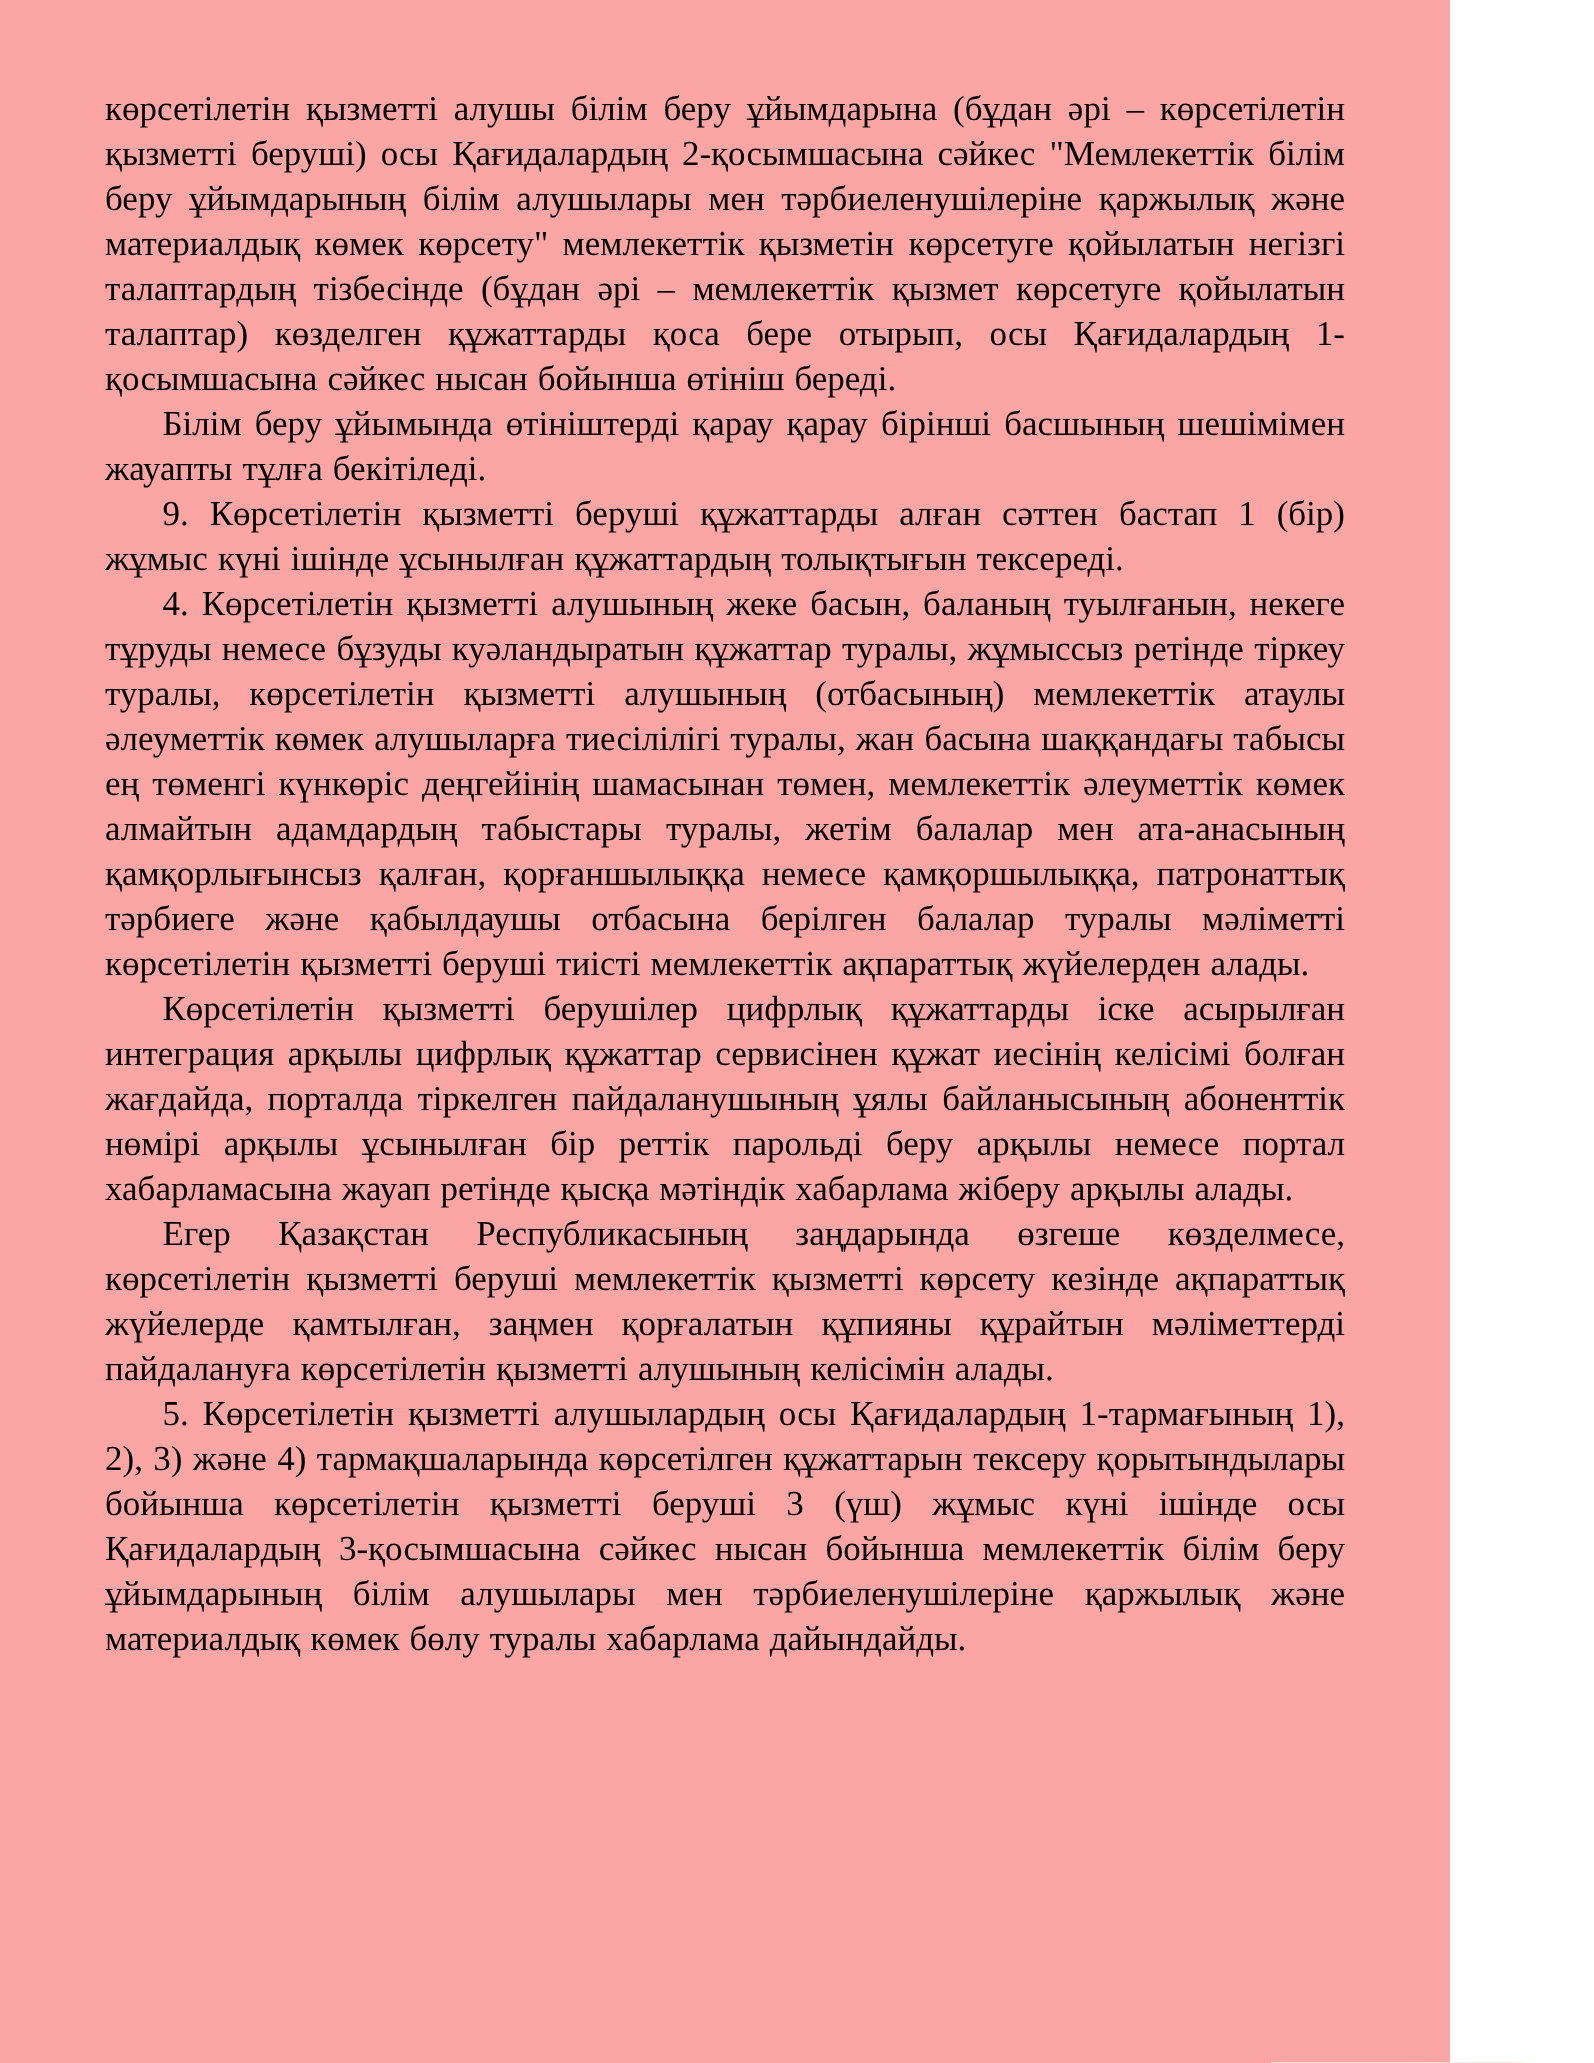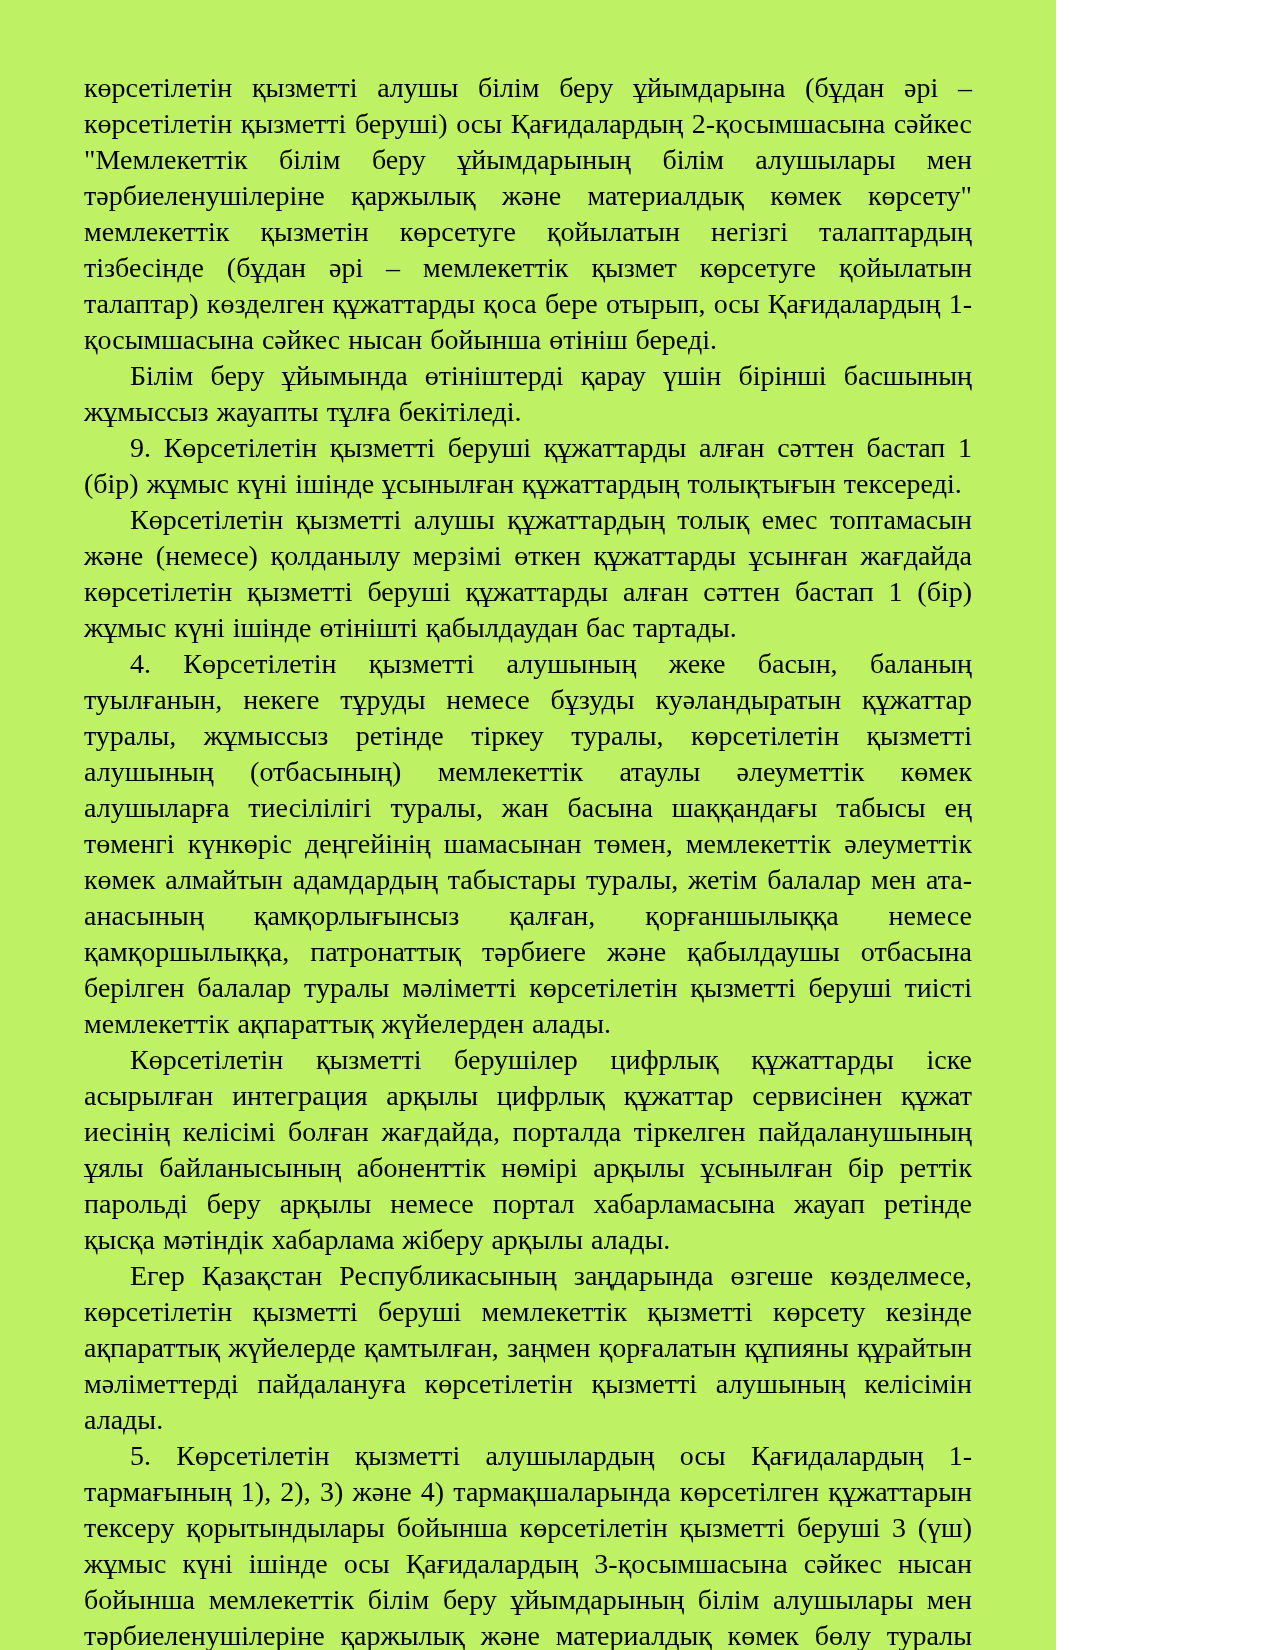--- a/index.html
+++ b/index.html
@@ -2,24 +2,24 @@
 <html><head>
 <meta charset="utf-8">
 <style>
   html, body {
     margin: 0;
     padding: 0;
     background: #ffffff;
   }
   .page {
     position: relative;
-    width: 1056px;
+    width: 1160px;
     height: 1650px;
     box-sizing: border-box;
-    background: #bef264;
+    background: #fca5a5;
     padding: 70px 84px 0 84px;
     font-family: "Liberation Serif", "DejaVu Serif", serif;
     font-size: 28px;
     line-height: 36px;
     color: #000000;
     overflow: hidden;
   }
   .page p {
     margin: 0;
     text-align: justify;
@@ -28,20 +28,19 @@
   }
   .page p.no-indent {
     text-indent: 0;
   }
 </style>
 </head>
 <body>
 
 <div class="page">
   <p class="no-indent">көрсетілетін қызметті алушы білім беру ұйымдарына (бұдан әрі – көрсетілетін қызметті беруші) осы Қағидалардың 2-қосымшасына сәйкес "Мемлекеттік білім беру ұйымдарының білім алушылары мен тәрбиеленушілеріне қаржылық және материалдық көмек көрсету" мемлекеттік қызметін көрсетуге қойылатын негізгі талаптардың тізбесінде (бұдан әрі – мемлекеттік қызмет көрсетуге қойылатын талаптар) көзделген құжаттарды қоса бере отырып, осы Қағидалардың 1-қосымшасына сәйкес нысан бойынша өтініш береді.</p>
-  <p>Білім беру ұйымында өтініштерді қарау үшін бірінші басшының жұмыссыз жауапты тұлға бекітіледі.</p>
+  <p>Білім беру ұйымында өтініштерді қарау қарау бірінші басшының шешімімен жауапты тұлға бекітіледі.</p>
   <p>9. Көрсетілетін қызметті беруші құжаттарды алған сәттен бастап 1 (бір) жұмыс күні ішінде ұсынылған құжаттардың толықтығын тексереді.</p>
-  <p>Көрсетілетін қызметті алушы құжаттардың толық емес топтамасын және (немесе) қолданылу мерзімі өткен құжаттарды ұсынған жағдайда көрсетілетін қызметті беруші құжаттарды алған сәттен бастап 1 (бір) жұмыс күні ішінде өтінішті қабылдаудан бас тартады.</p>
   <p>4. Көрсетілетін қызметті алушының жеке басын, баланың туылғанын, некеге тұруды немесе бұзуды куәландыратын құжаттар туралы, жұмыссыз ретінде тіркеу туралы, көрсетілетін қызметті алушының (отбасының) мемлекеттік атаулы әлеуметтік көмек алушыларға тиесілілігі туралы, жан басына шаққандағы табысы ең төменгі күнкөріс деңгейінің шамасынан төмен, мемлекеттік әлеуметтік көмек алмайтын адамдардың табыстары туралы, жетім балалар мен ата-анасының қамқорлығынсыз қалған, қорғаншылыққа немесе қамқоршылыққа, патронаттық тәрбиеге және қабылдаушы отбасына берілген балалар туралы мәліметті көрсетілетін қызметті беруші тиісті мемлекеттік ақпараттық жүйелерден алады.</p>
   <p>Көрсетілетін қызметті берушілер цифрлық құжаттарды іске асырылған интеграция арқылы цифрлық құжаттар сервисінен құжат иесінің келісімі болған жағдайда, порталда тіркелген пайдаланушының ұялы байланысының абоненттік нөмірі арқылы ұсынылған бір реттік парольді беру арқылы немесе портал хабарламасына жауап ретінде қысқа мәтіндік хабарлама жіберу арқылы алады.</p>
   <p>Егер Қазақстан Республикасының заңдарында өзгеше көзделмесе, көрсетілетін қызметті беруші мемлекеттік қызметті көрсету кезінде ақпараттық жүйелерде қамтылған, заңмен қорғалатын құпияны құрайтын мәліметтерді пайдалануға көрсетілетін қызметті алушының келісімін алады.</p>
   <p>5. Көрсетілетін қызметті алушылардың осы Қағидалардың 1-тармағының 1), 2), 3) және 4) тармақшаларында көрсетілген құжаттарын тексеру қорытындылары бойынша көрсетілетін қызметті беруші 3 (үш) жұмыс күні ішінде осы Қағидалардың 3-қосымшасына сәйкес нысан бойынша мемлекеттік білім беру ұйымдарының білім алушылары мен тәрбиеленушілеріне қаржылық және материалдық көмек бөлу туралы хабарлама дайындайды.</p>
 </div>
 
 </body></html>

